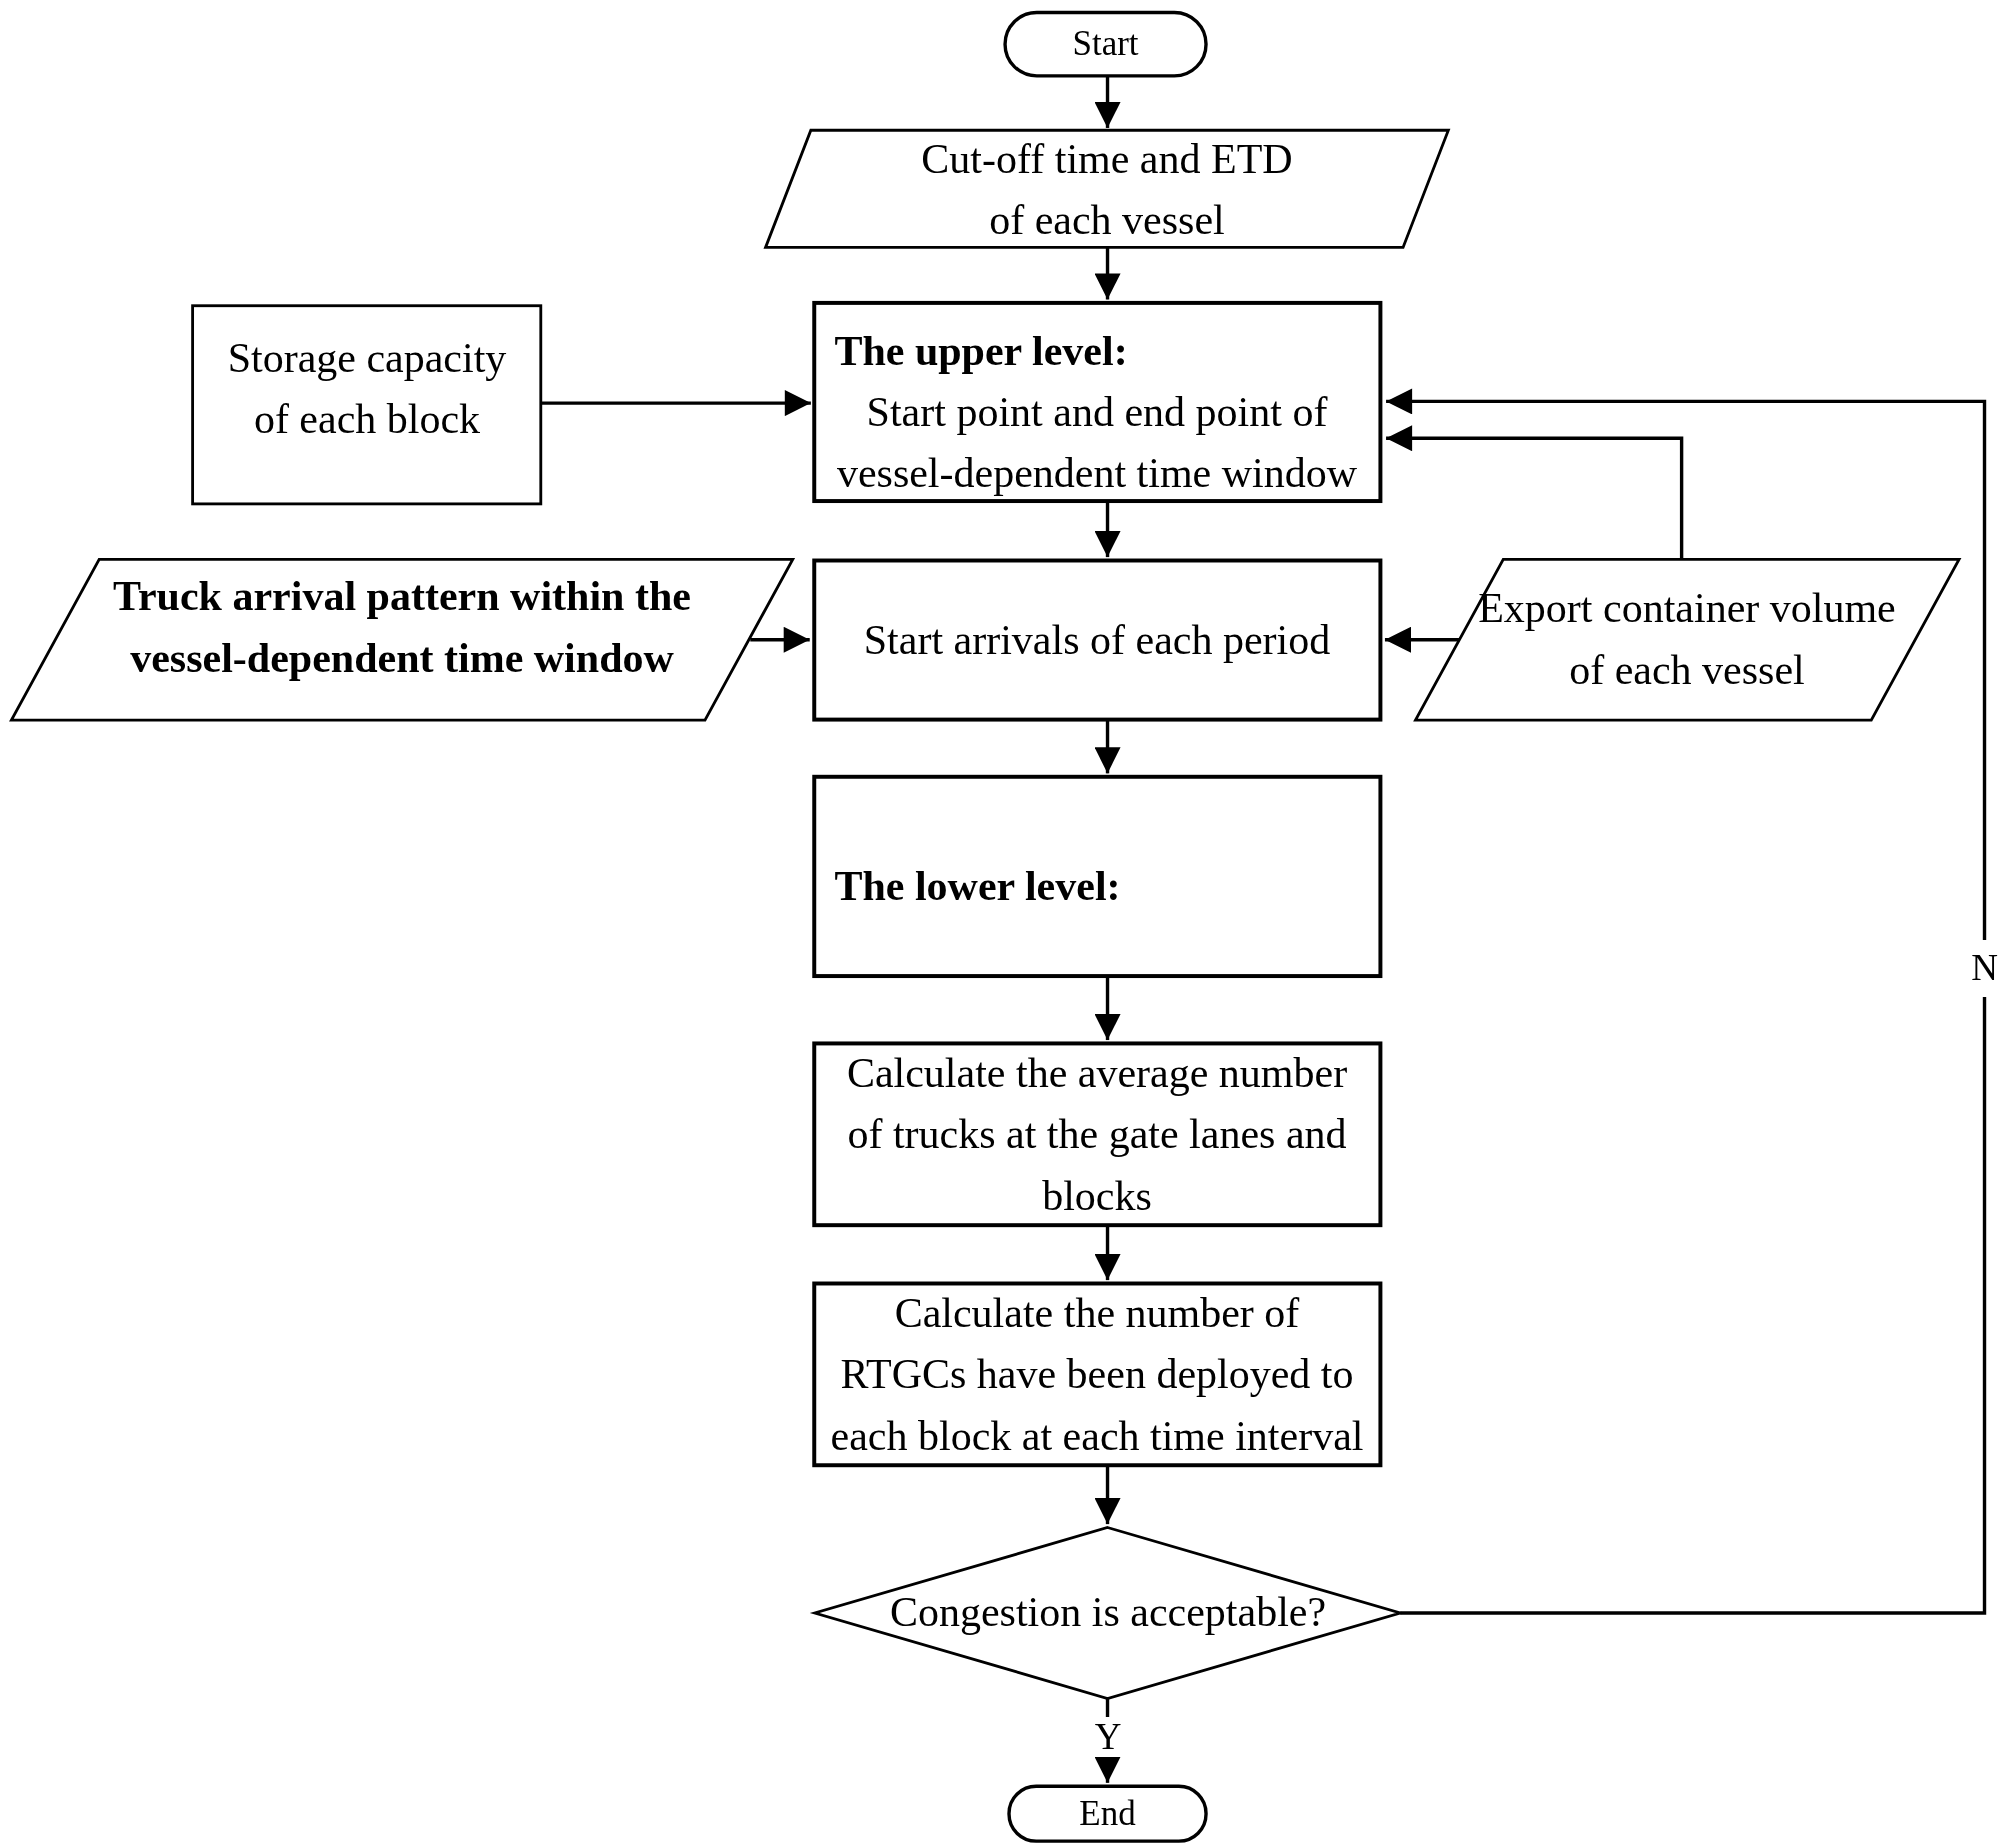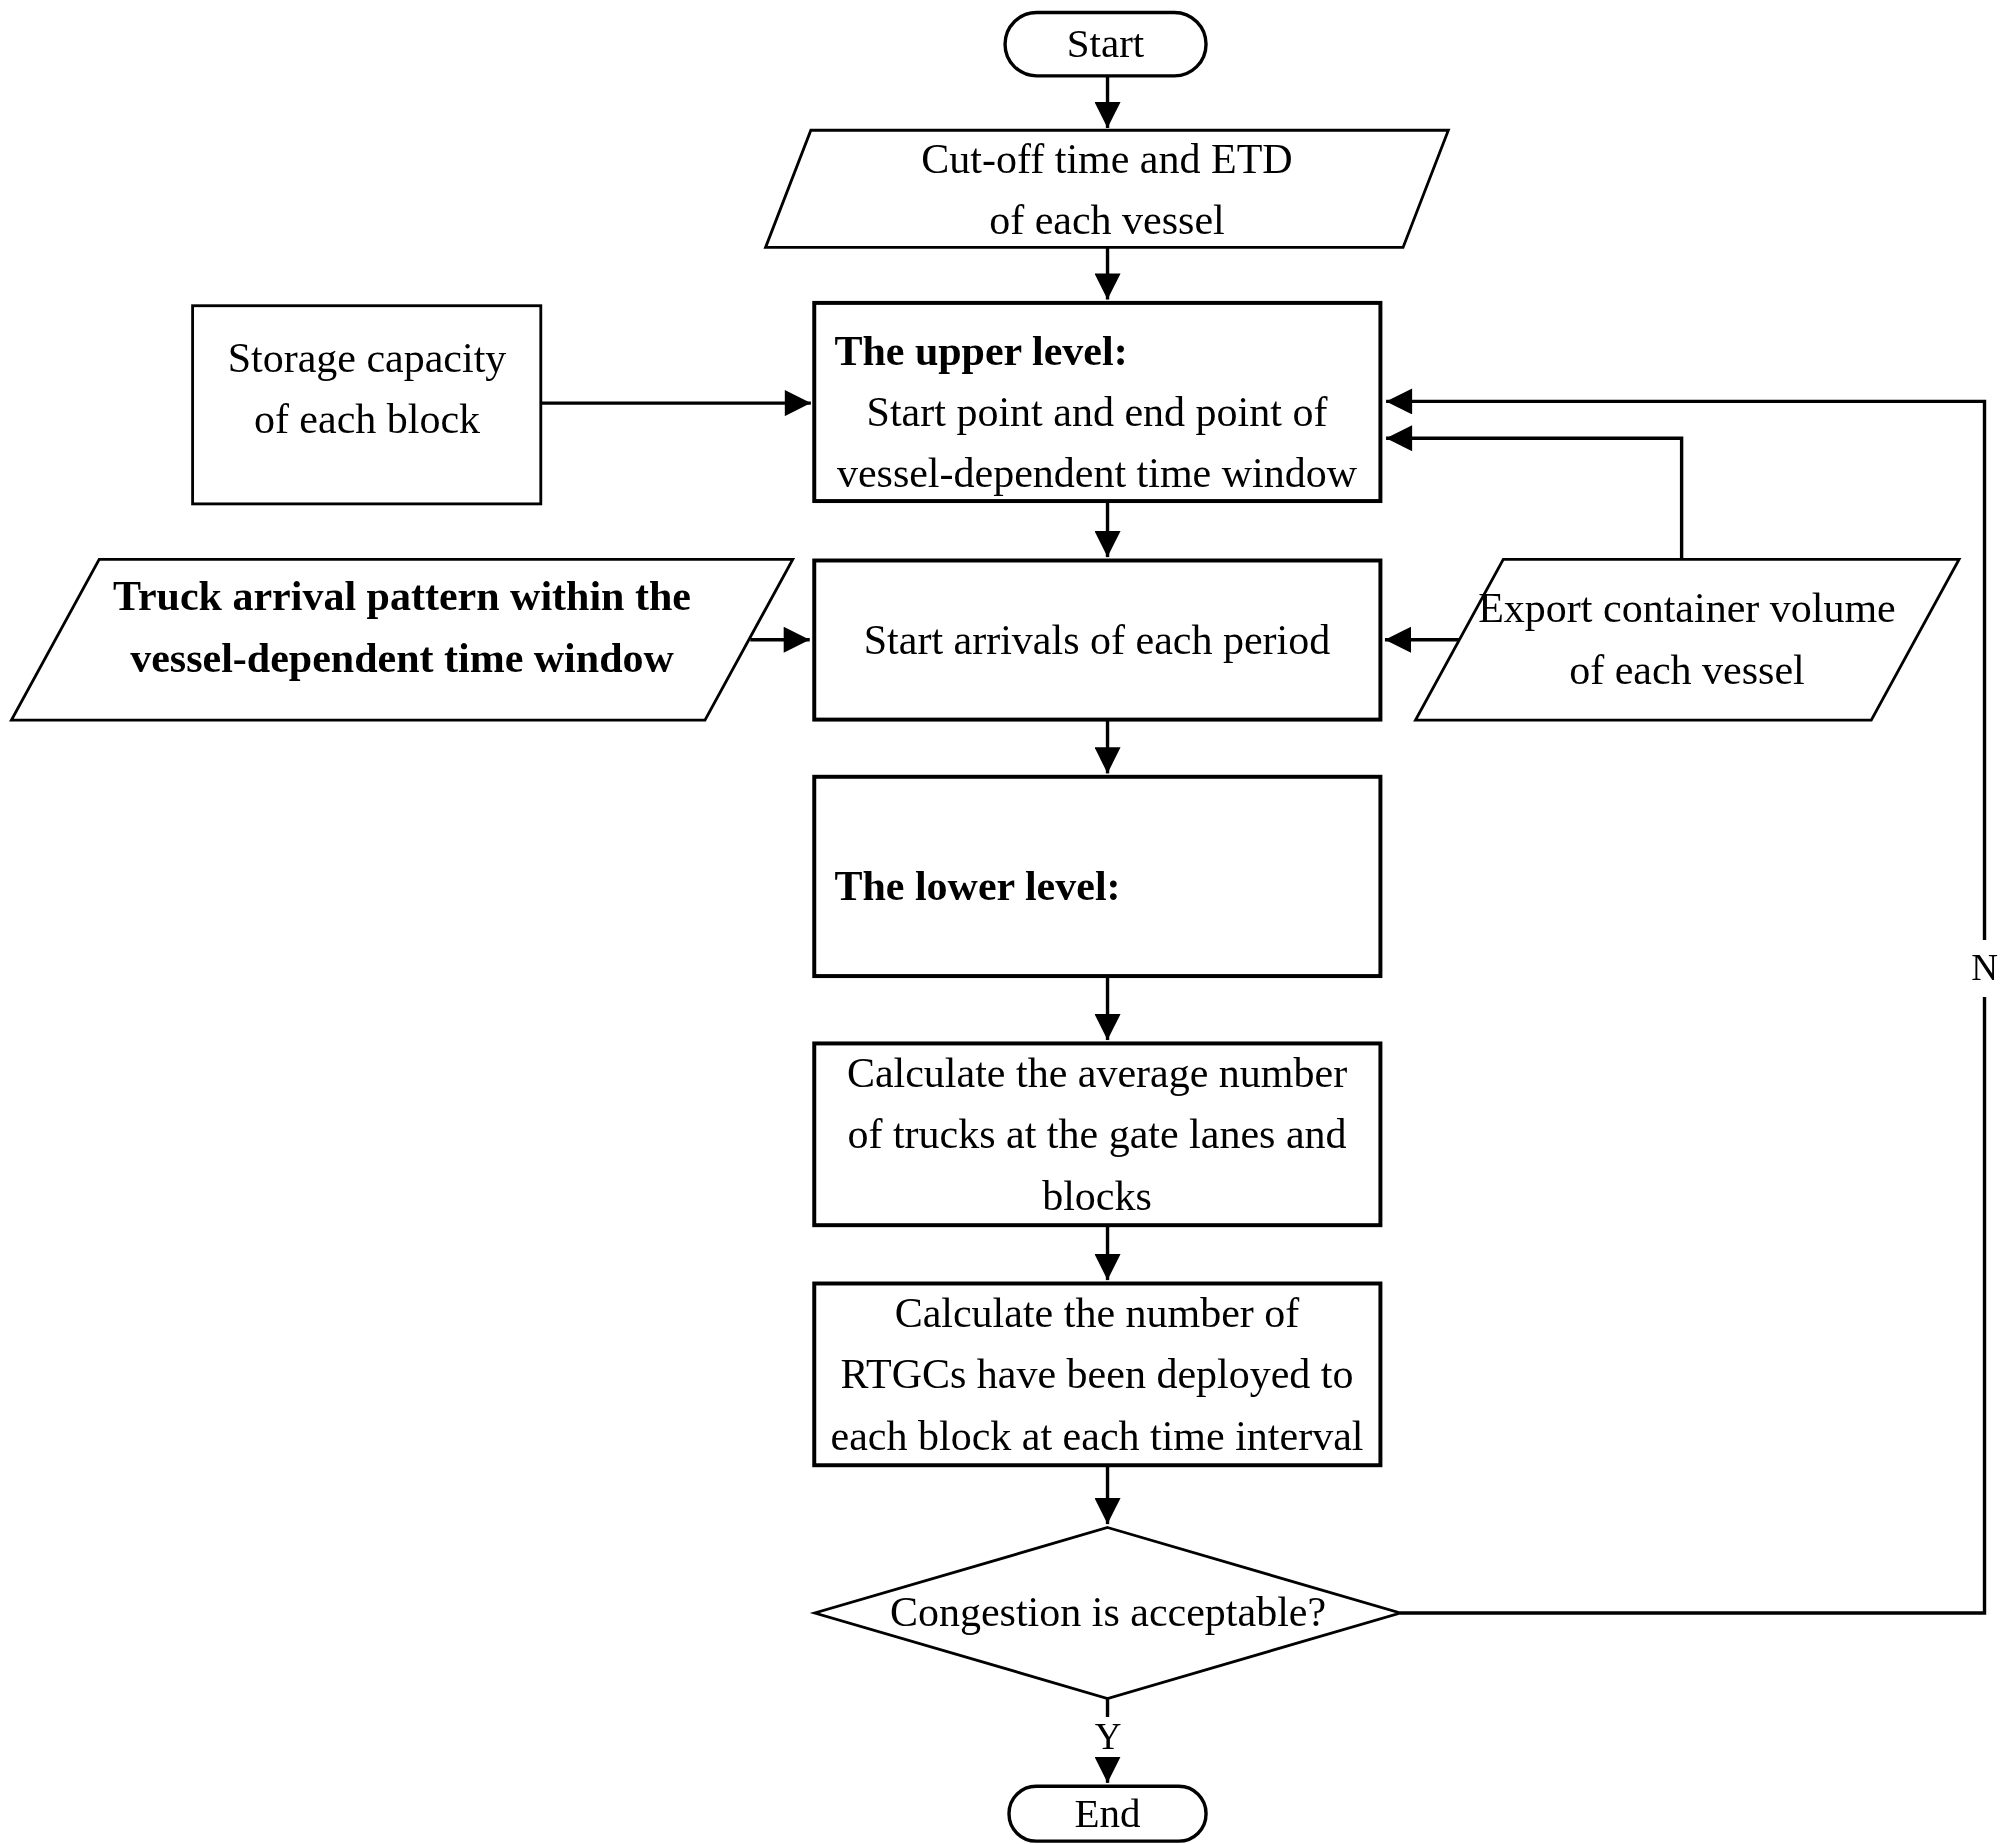--- a/index.html
+++ b/index.html
@@ -3,21 +3,21 @@
 <meta charset="utf-8">
 <style>
   html,body{margin:0;padding:0;background:#ffffff;}
   #canvas{position:relative;width:2005px;height:1844px;background:#ffffff;overflow:hidden;}
   #wires{position:absolute;left:0;top:0;width:2005px;height:1844px;}
   .lbl{
     position:absolute;display:flex;align-items:center;justify-content:center;
     text-align:center;white-space:pre-line;color:#000;
     font-family:"Liberation Serif", serif;font-size:42px;line-height:1.46;
   }
-  .term{font-size:41px;}
+  .term{font-size:35px;}
   .split{flex-direction:column;justify-content:center;align-items:center;}
   .split .part-title{font-weight:bold;align-self:flex-start;margin-left:20.4px;white-space:pre-line;margin-top:21px;}
   .split .part-body{text-align:center;white-space:pre-line;}
   .tag{background:#ffffff;font-size:37px;}
 </style>
 </head>
 <body>
 
 <div id="canvas">
 

